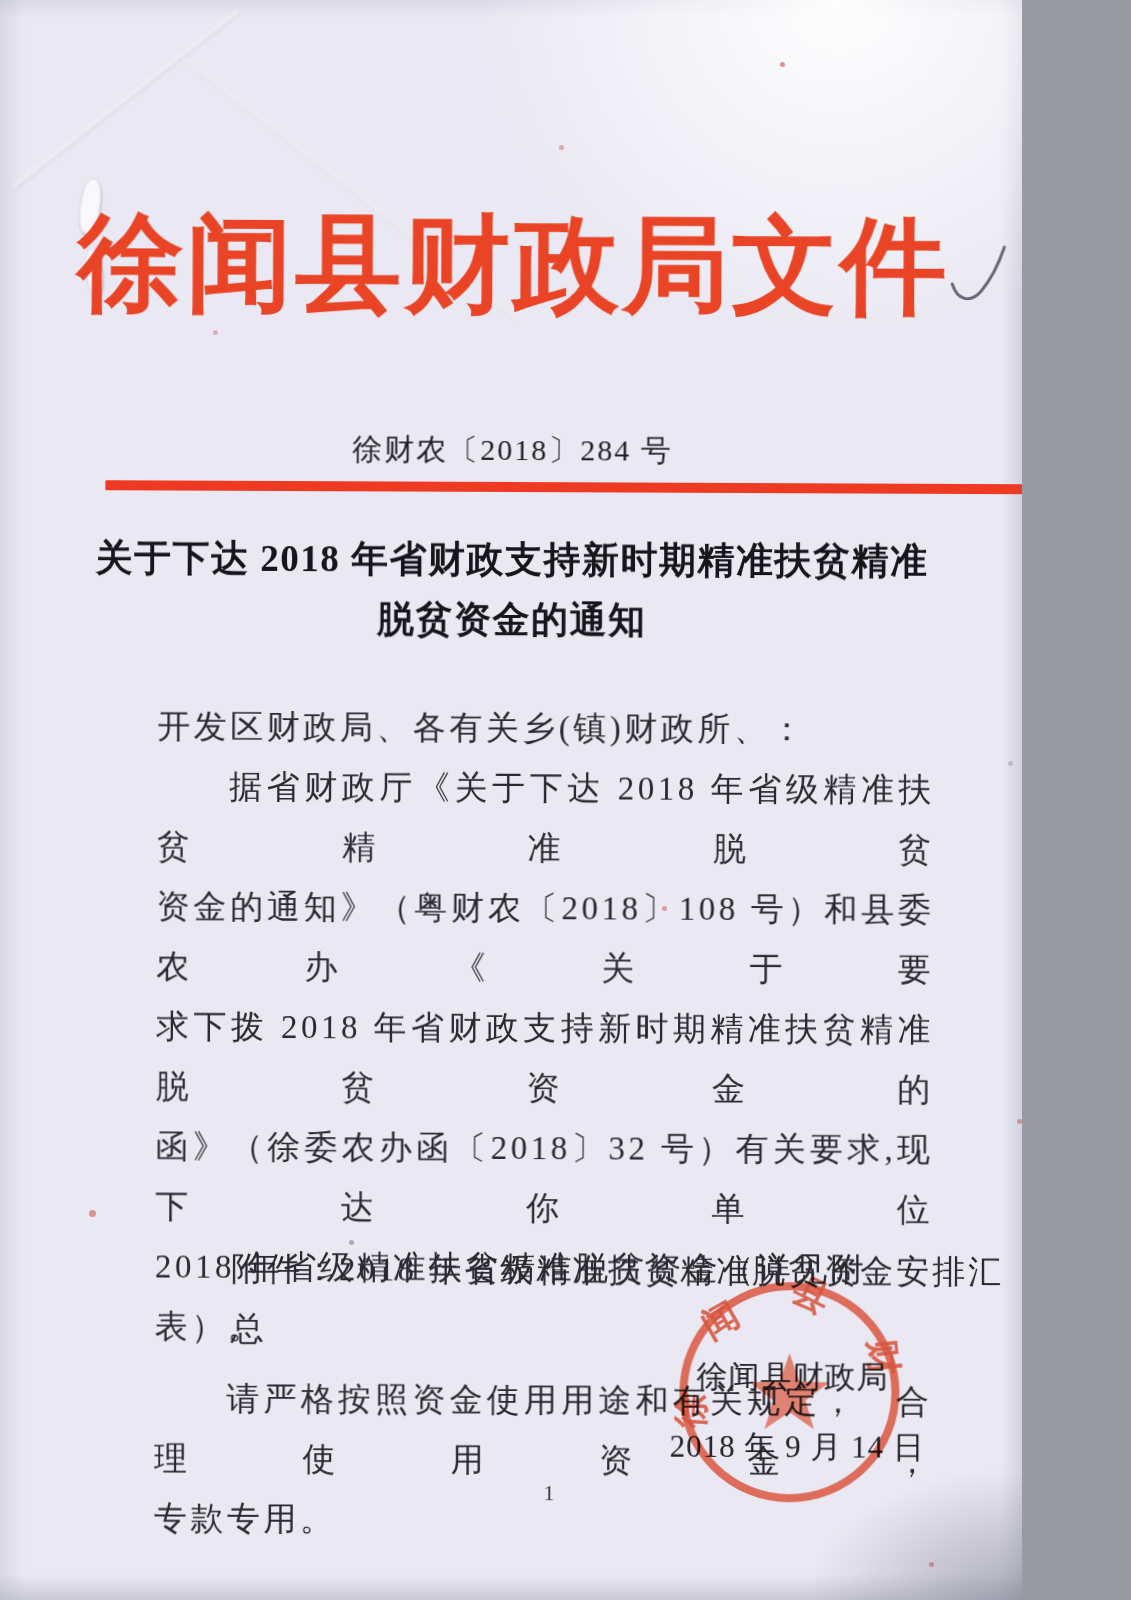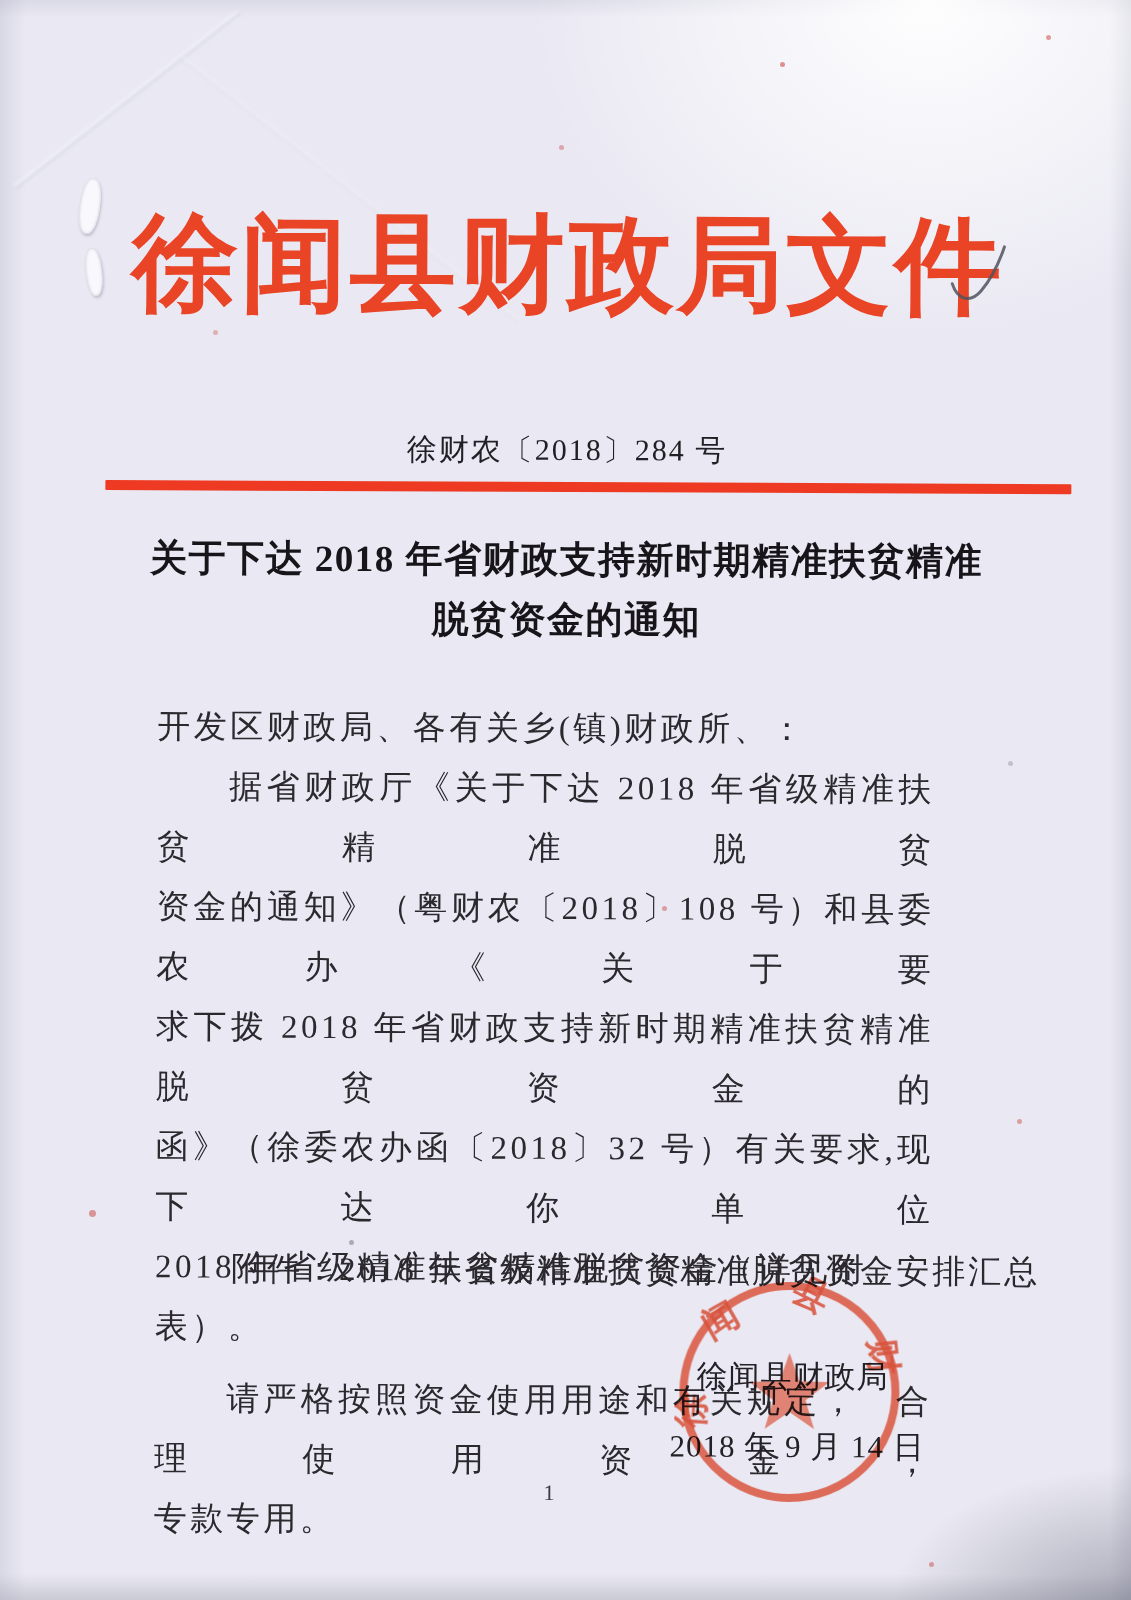--- a/index.html
+++ b/index.html
@@ -1,17 +1,17 @@
 <!DOCTYPE html>
 <html><head>
 <meta charset="utf-8">
 <style>
   html,body { margin:0; padding:0; background:#9a9aa2; }
   .page {
-    position:relative; width:1131px; height:1600px; overflow:hidden;
+    position:relative; width:1022px; height:1600px; overflow:hidden;
     font-family:"Liberation Serif","DejaVu Serif",serif;
     background:
       radial-gradient(50% 30% at 82% 0%, rgba(255,255,255,0.95), rgba(255,255,255,0) 70%),
       radial-gradient(28% 11% at 100% 100%, rgba(118,120,136,0.55), rgba(118,120,136,0) 75%),
       linear-gradient(to right, rgba(168,170,190,0.28), rgba(168,170,190,0) 26px),
       linear-gradient(to left, rgba(158,160,178,0.30), rgba(158,160,178,0) 22px),
       linear-gradient(to bottom, rgba(198,198,214,0.45), rgba(198,198,214,0) 18px),
       linear-gradient(to top, rgba(148,150,164,0.38), rgba(148,150,164,0) 26px),
       #eae9f3;
   }

